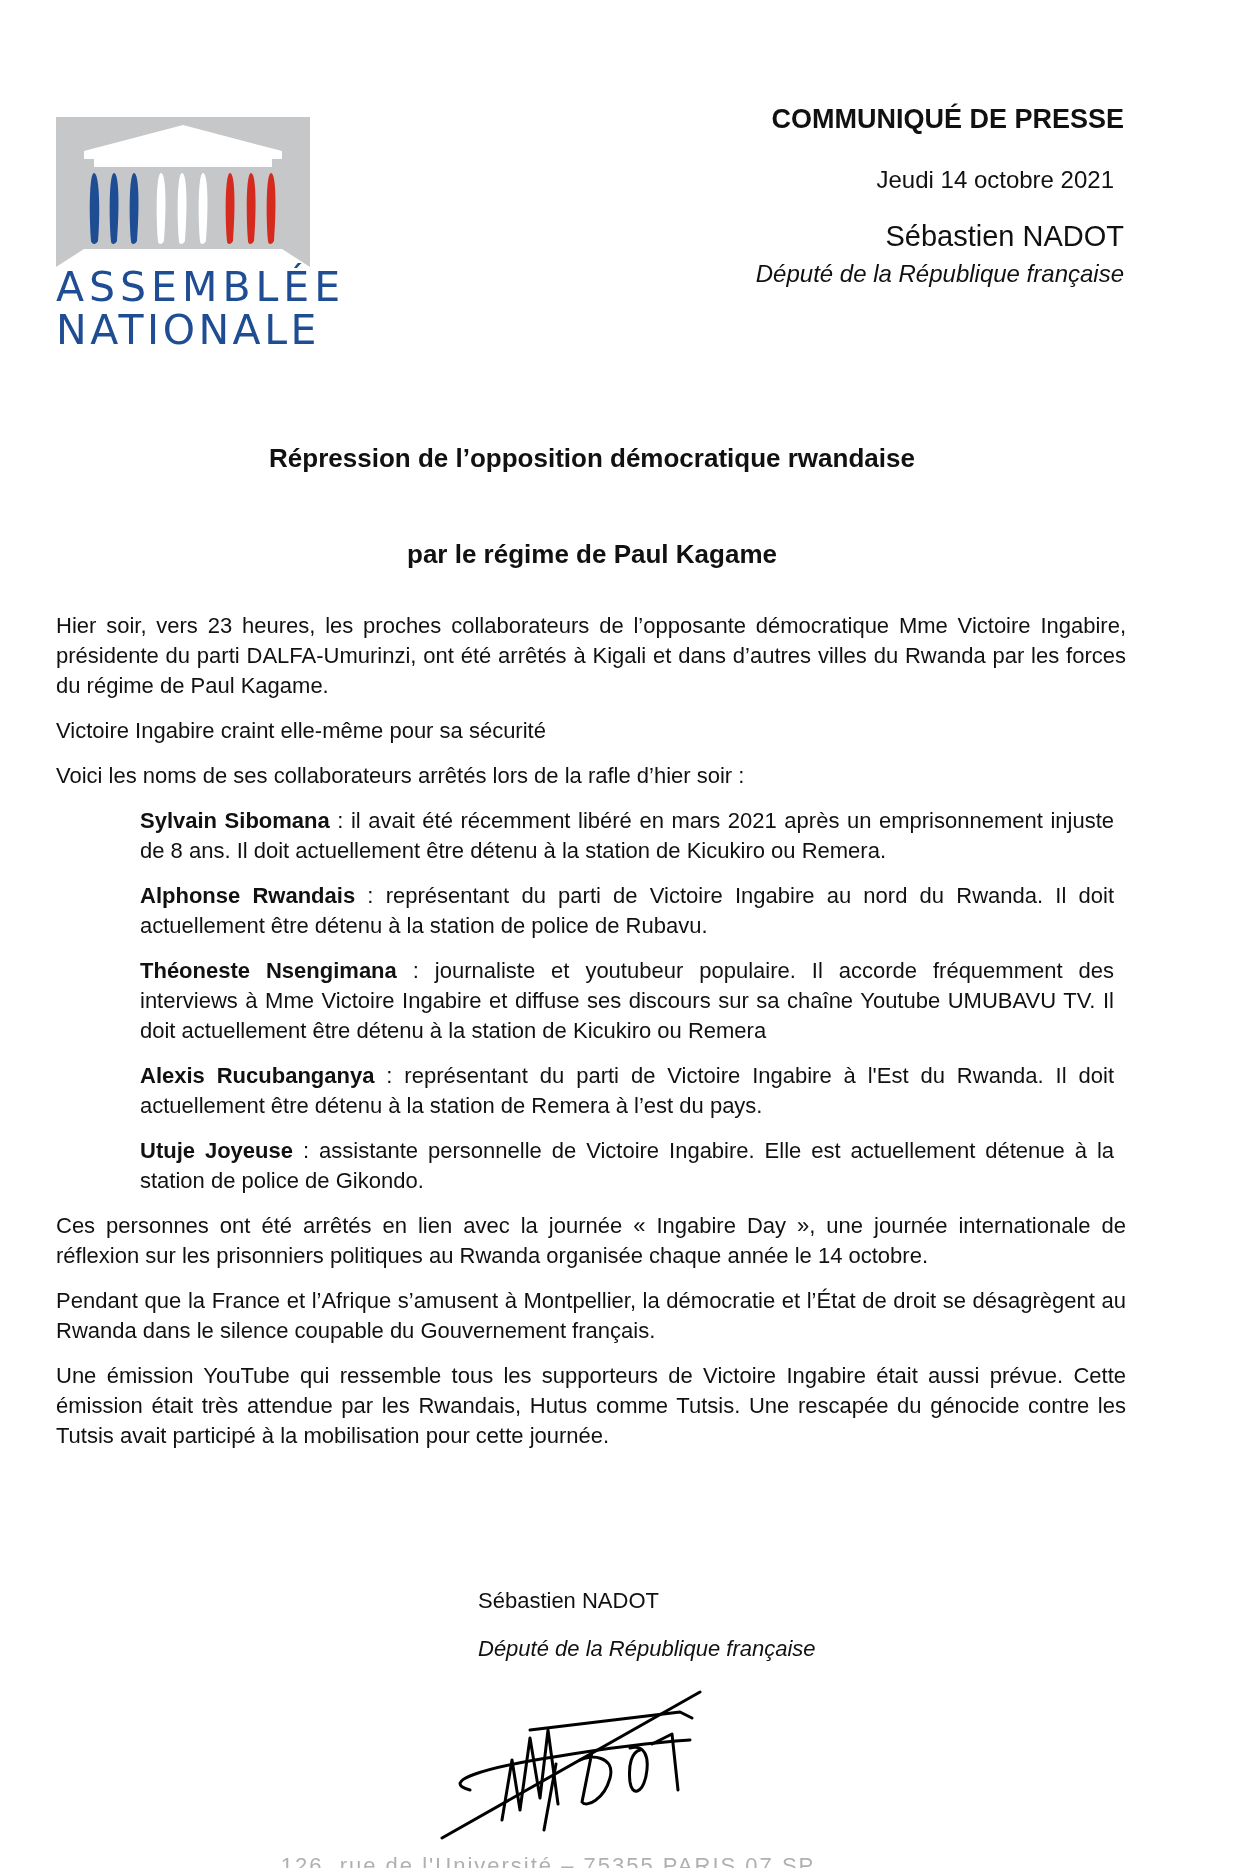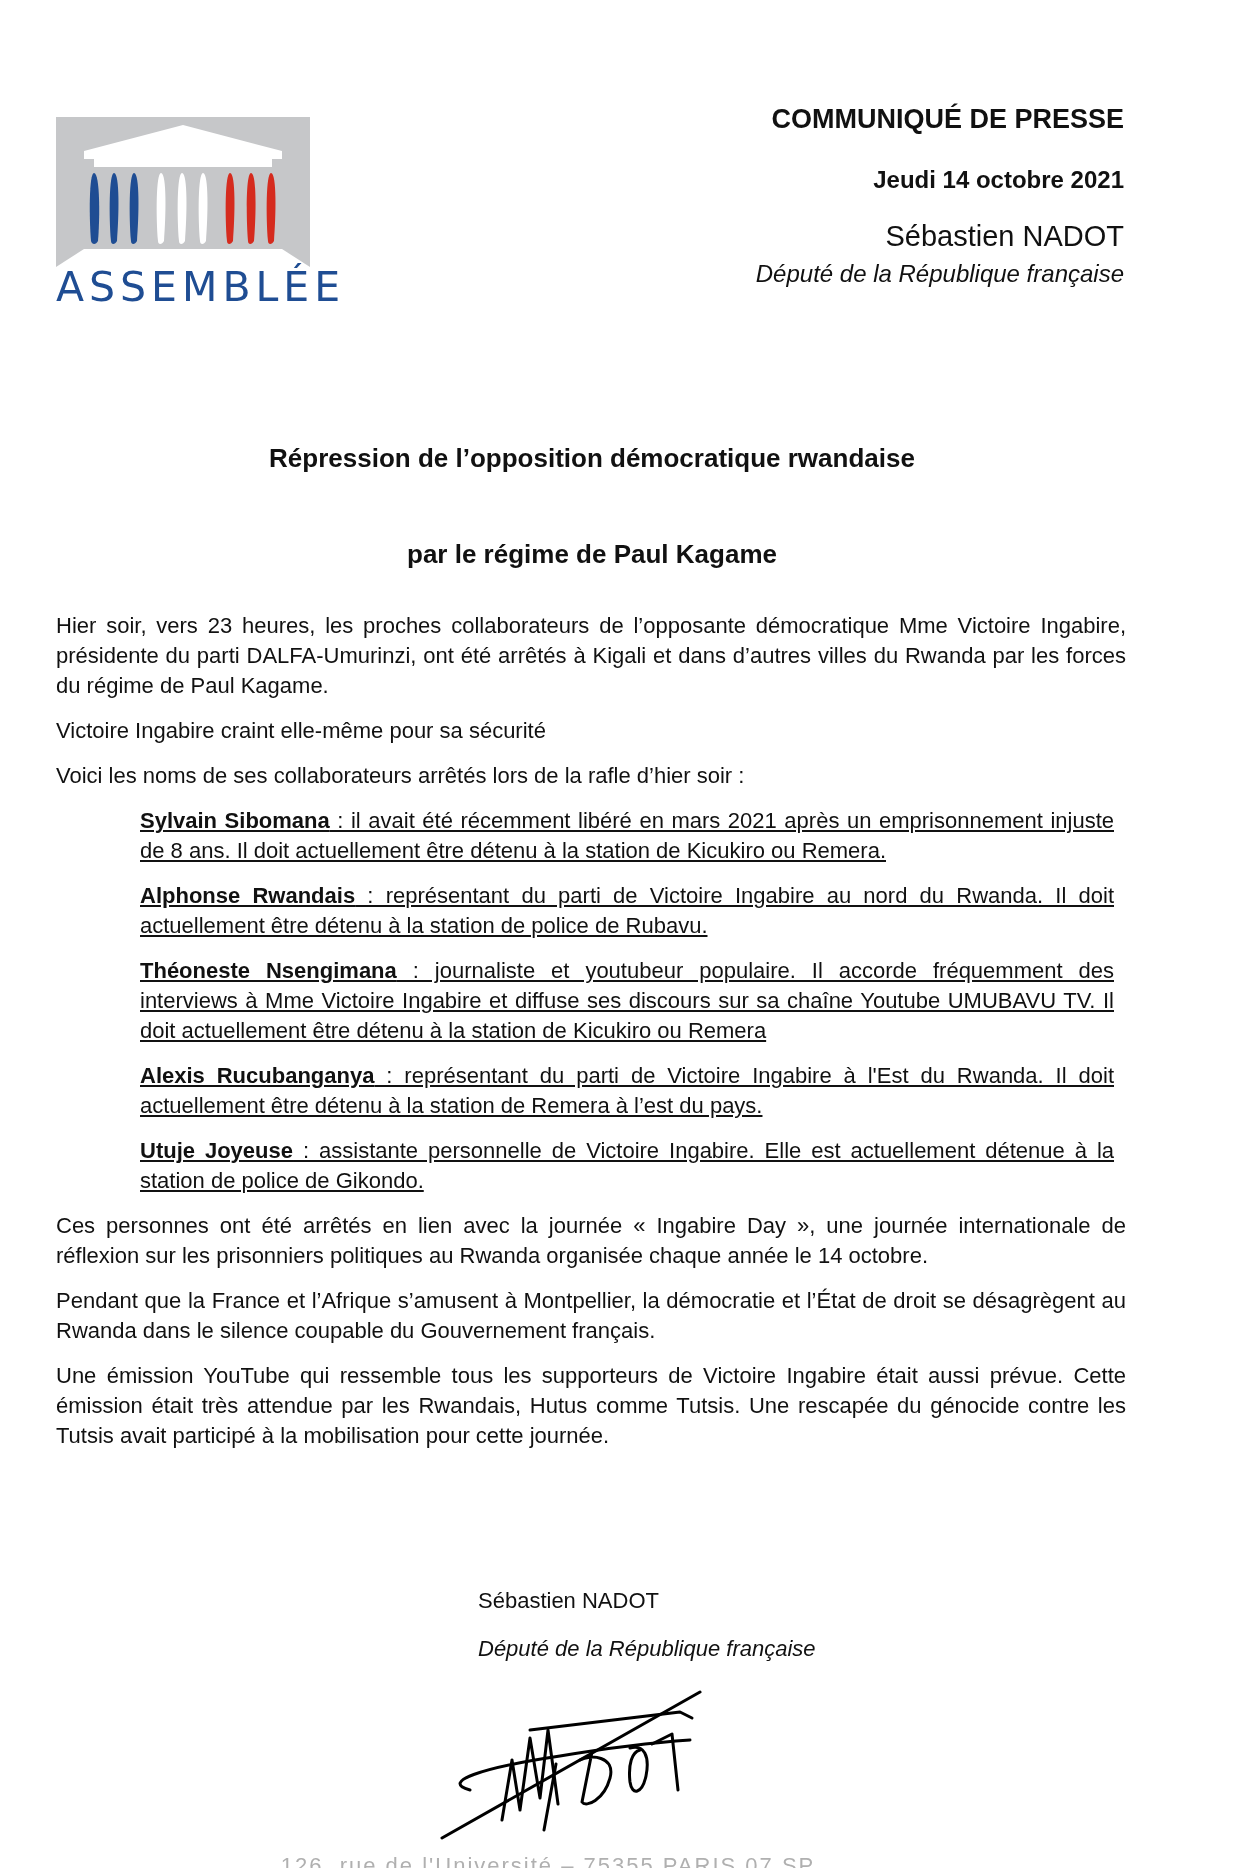--- a/index.html
+++ b/index.html
@@ -15,30 +15,30 @@
       position: absolute; left: 0; width: 254px;
       color: #1f4d93; font-size: 41px; letter-spacing: 4px; line-height: 1;
       font-family: "DejaVu Sans", sans-serif; font-weight: normal;
       white-space: nowrap;
     }
     .logo-text.l1 { top: 150px; letter-spacing: 5px; }
     .logo-text.l2 { top: 193px; letter-spacing: 3.5px; }
 
     .header-right { position: absolute; right: 118px; top: 104px; text-align: right; }
     .hr-title { font-size: 27px; font-weight: bold; margin: 0; height: 44px; }
-    .hr-date { font-size: 24px; font-weight: bold; margin: 0; margin-top: 18px; height: 40px; }
+    .hr-date { font-size: 24px; font-weight: normal; margin: 10px; margin-top: 18px; height: 40px; }
     .hr-name { font-size: 29px; margin: 0; margin-top: 14px; height: 36px; }
     .hr-role { font-size: 24px; font-style: italic; margin: 0; margin-top: 4px; }
 
     .doc-title { position: absolute; left: 0; width: 1184px; top: 403px; text-align: center; font-weight: bold; font-size: 26px; }
     .doc-title div { height: 56px; margin-top: 40px; }
 
     .body-text { position: absolute; left: 56px; width: 1070px; top: 611px; font-size: 22px; line-height: 30px; text-align: justify; }
     .para { margin: 0 0 15px 0; }
-    .list { margin: 0 12px 0 84px; text-decoration: underline; }
+    .list { margin: 0 12px 0 84px; }
     .item { margin: 0 0 15px 0; }
     .item b { font-weight: bold; }
 
     .closing { position: absolute; left: 478px; top: 1588px; font-size: 22px; }
     .closing .c-name { height: 48px; }
     .closing .c-role { font-style: italic; }
 
     .signature { position: absolute; left: 440px; top: 1690px; width: 320px; height: 150px; }
 
     .footer-addr {
@@ -61,20 +61,21 @@
         <path d="M126,56 C132,56 131,100 129,124 C127,128 123,128 123,124 C121,100 121,56 126,56 Z" fill="#ffffff"></path>
         <path d="M147,56 C153,56 152,100 150,124 C148,128 144,128 144,124 C142,100 142,56 147,56 Z" fill="#ffffff"></path>
         <path d="M174,56 C180,56 179,100 177,124 C175,128 171,128 171,124 C169,100 169,56 174,56 Z" fill="#d52b1e"></path>
         <path d="M195,56 C201,56 200,100 198,124 C196,128 192,128 192,124 C190,100 190,56 195,56 Z" fill="#d52b1e"></path>
         <path d="M215,56 C221,56 220,100 218,124 C216,128 212,128 212,124 C210,100 210,56 215,56 Z" fill="#d52b1e"></path>
       </g>
       <polygon points="0,150 28,132 226,132 254,150" fill="#ffffff"></polygon>
     </svg>
   </div>
   <div class="logo-text l1">ASSEMBLÉE</div>
+  <div class="logo-text l2">NATIONALE</div>
 </div>
 
 <div class="header-right">
   <div class="hr-title">COMMUNIQUÉ DE PRESSE</div>
   <div class="hr-date">Jeudi 14 octobre 2021</div>
   <div class="hr-name">Sébastien NADOT</div>
   <div class="hr-role">Député de la République française</div>
 </div>
 
 <div class="doc-title">

